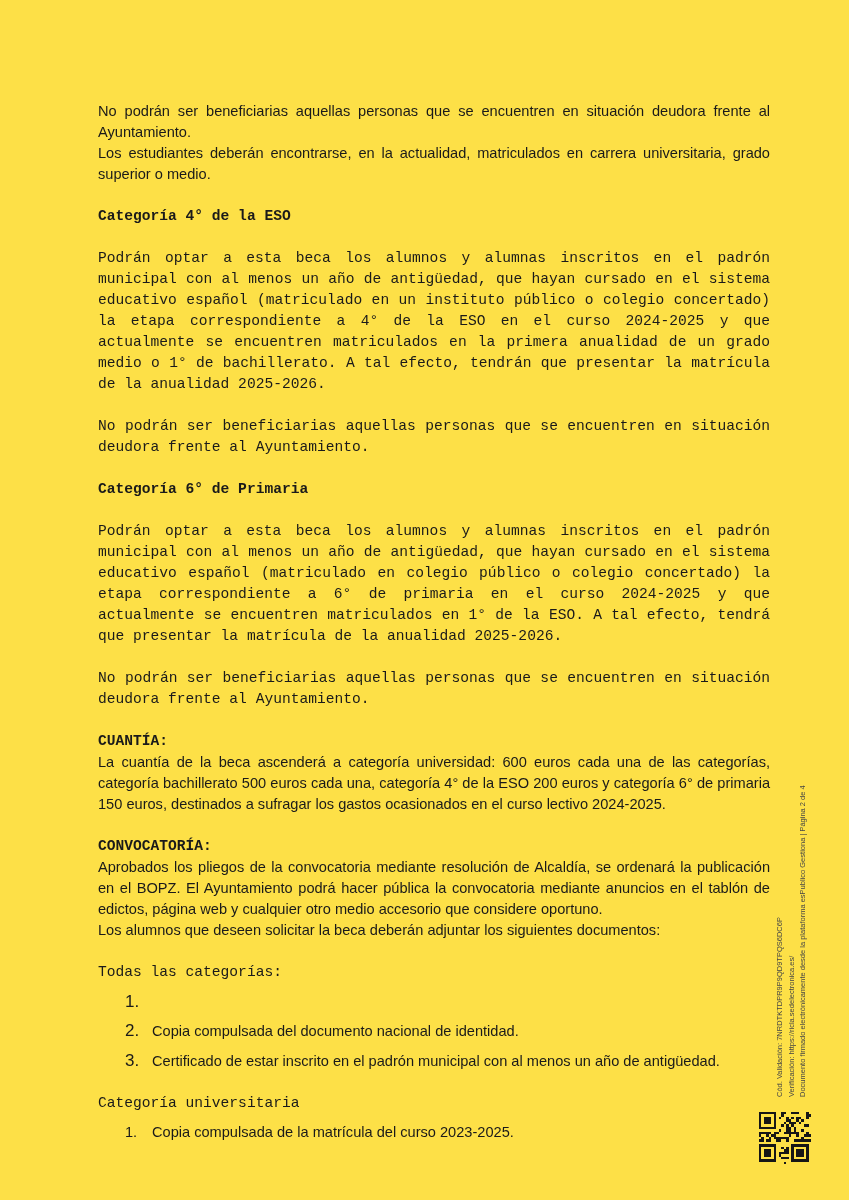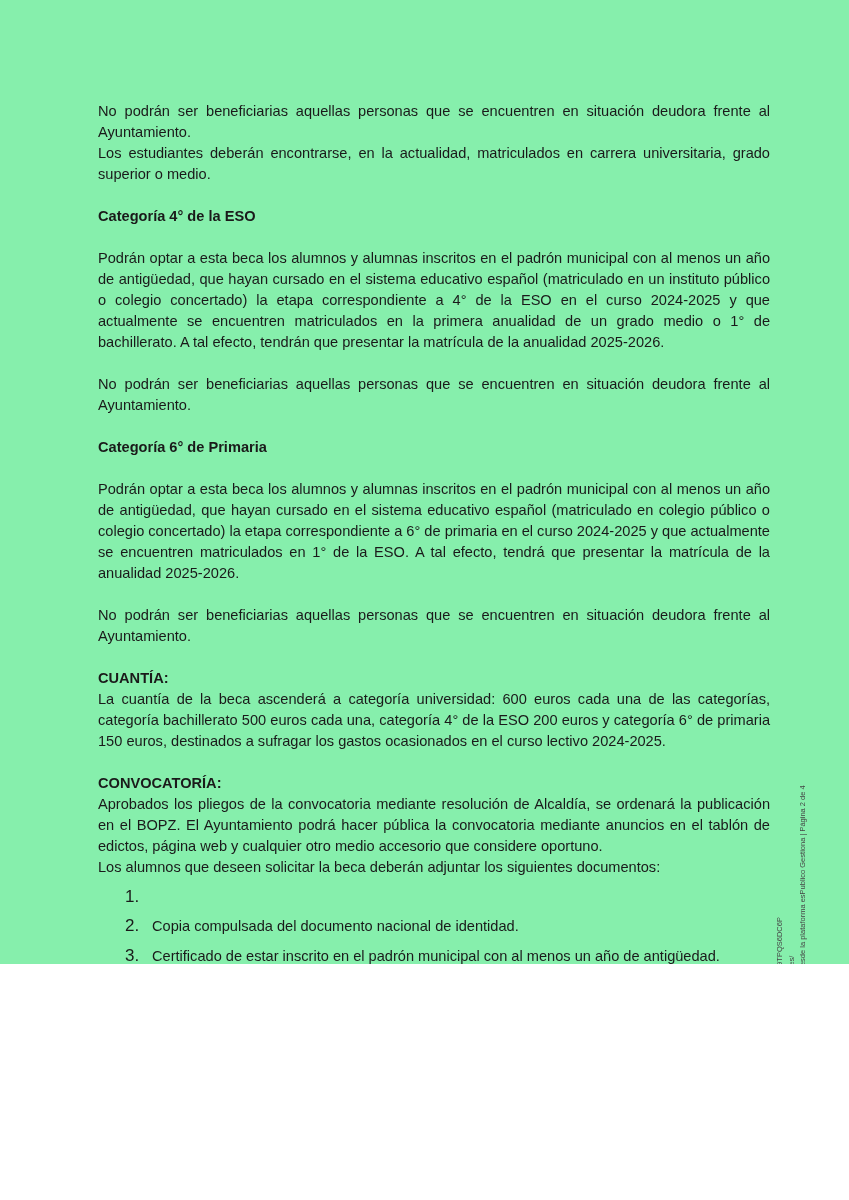--- a/index.html
+++ b/index.html
@@ -1,34 +1,34 @@
 <!DOCTYPE html>
 <html><head>
 <meta charset="utf-8">
 <style>
   html,body { margin:0; padding:0; background:#ffffff; }
   .page {
     position:relative;
-    width:849px; height:964px;
-    background:#86efac;
+    width:849px; height:1200px;
+    background:#fde047;
     overflow:hidden;
     font-family:"Liberation Sans", sans-serif;
     color:#1a1a1a;
   }
   .content {
     position:absolute;
     left:98px; top:101px;
     width:672px;
     font-size:14.6px;
     line-height:21px;
     text-align:justify;
   }
   .content p { margin:0; }
   .h { font-weight:bold; text-align:left; }
-  .sp { margin-top:21px !important; }
+  .sp { margin-top:21px !important;font-family:Liberation Mono, monospace; }
   .list { margin-top:4px; }
   .li { display:flex; align-items:baseline; padding-left:27px; margin-top:8px; text-align:left; }
   .num { flex:none; width:27px; }
   .num.big { font-size:17px; line-height:21px; }
   .side-text {
     position:absolute;
     left:774px; top:1097px;
     width:352px;
     transform-origin:0 0;
     transform:rotate(-90deg);
@@ -62,20 +62,21 @@
     <p class="sp">No podrán ser beneficiarias aquellas personas que se encuentren en situación deudora frente al Ayuntamiento.</p>
 
     <p class="h sp">CUANTÍA:</p>
     <p>La cuantía de la beca ascenderá a categoría universidad: 600 euros cada una de las categorías, categoría bachillerato 500 euros cada una, categoría 4° de la ESO 200 euros y categoría 6° de primaria 150 euros, destinados a sufragar los gastos ocasionados en el curso lectivo 2024-2025.</p>
 
     <p class="h sp">CONVOCATORÍA:</p>
     <p>Aprobados los pliegos de la convocatoria mediante resolución de Alcaldía, se ordenará la publicación en el BOPZ. El Ayuntamiento podrá hacer pública la convocatoria mediante anuncios en el tablón de edictos, página web y cualquier otro medio accesorio que considere oportuno.</p>
 
     <p>Los alumnos que deseen solicitar la beca deberán adjuntar los siguientes documentos:</p>
 
+    <p class="sp">Todas las categorías:</p>
     <div class="list">
       <div class="li">
         <span class="num big">1.</span>
       </div>
       <div class="li">
         <span class="num big">2.</span>
         <span>Copia compulsada del documento nacional de identidad.</span>
       </div>
       <div class="li">
         <span class="num big">3.</span>

